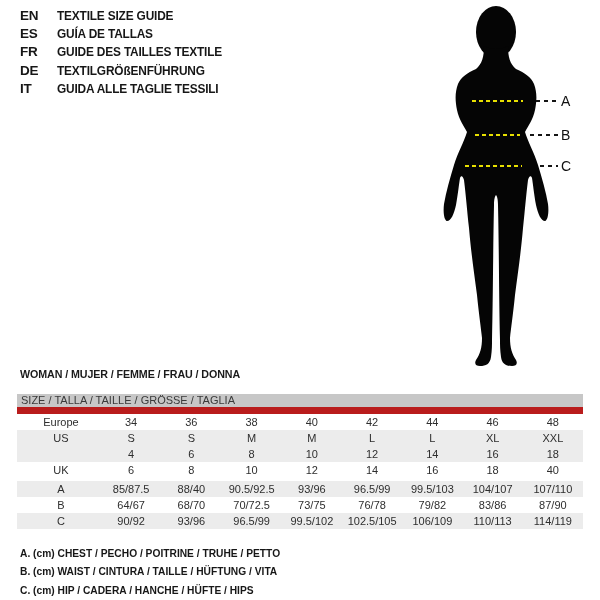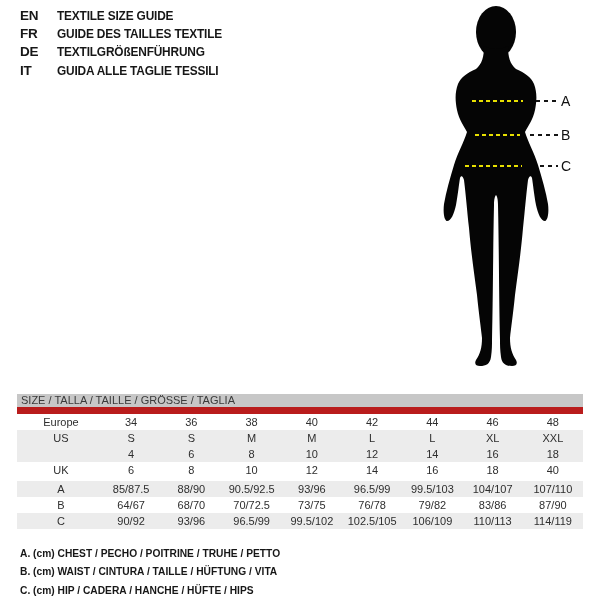--- a/index.html
+++ b/index.html
@@ -44,20 +44,24 @@
 </style>
 </head>
 <body>
 
 <div class="canvas">
 
   <div class="lang-block">
       <div class="lang-row">
         <span class="lang-code">EN</span>
         <span class="lang-label">TEXTILE SIZE GUIDE</span>
+      </div>
+      <div class="lang-row">
+        <span class="lang-code">ES</span>
+        <span class="lang-label">GUÍA DE TALLAS</span>
       </div>
       <div class="lang-row">
         <span class="lang-code">FR</span>
         <span class="lang-label">GUIDE DES TAILLES TEXTILE</span>
       </div>
       <div class="lang-row">
         <span class="lang-code">DE</span>
         <span class="lang-label">TEXTILGRÖßENFÜHRUNG</span>
       </div>
       <div class="lang-row">
@@ -95,20 +99,23 @@
       <line x1="45" y1="166" x2="102" y2="166" stroke-width="2.2" stroke-dasharray="4 3" stroke="#e8e000"></line>
       <line x1="116" y1="101" x2="138" y2="101" stroke-width="2.2" stroke-dasharray="4 4" stroke="#141414"></line>
       <line x1="110" y1="135" x2="138" y2="135" stroke-width="2.2" stroke-dasharray="4 4" stroke="#141414"></line>
       <line x1="120" y1="166" x2="138" y2="166" stroke-width="2.2" stroke-dasharray="4 4" stroke="#141414"></line>
     </svg>
     <span class="measure-label ml-a">A</span>
     <span class="measure-label ml-b">B</span>
     <span class="measure-label ml-c">C</span>
   </div>
 
+  <div class="woman-title">
+    <span>WOMAN / MUJER / FEMME / FRAU / DONNA</span>
+  </div>
 
   <table class="size-table">
     <colgroup>
         <col class="c-label">
         <col span="8" class="c-data">
       </colgroup>
     <tbody>
       <tr class="hdr">
         <td colspan="9">SIZE / TALLA / TAILLE / GRÖSSE / TAGLIA</td>
       </tr>
@@ -152,21 +159,21 @@
           <td>10</td>
           <td>12</td>
           <td>14</td>
           <td>16</td>
           <td>18</td>
           <td>40</td>
         </tr>
         <tr class="shaded gap">
           <td class="rowlabel">A</td>
           <td>85/87.5</td>
-          <td>88/90</td>
+          <td>88/40</td>
           <td>90.5/92.5</td>
           <td>93/96</td>
           <td>96.5/99</td>
           <td>99.5/103</td>
           <td>104/107</td>
           <td>107/110</td>
         </tr>
         <tr>
           <td class="rowlabel">B</td>
           <td>64/67</td>

